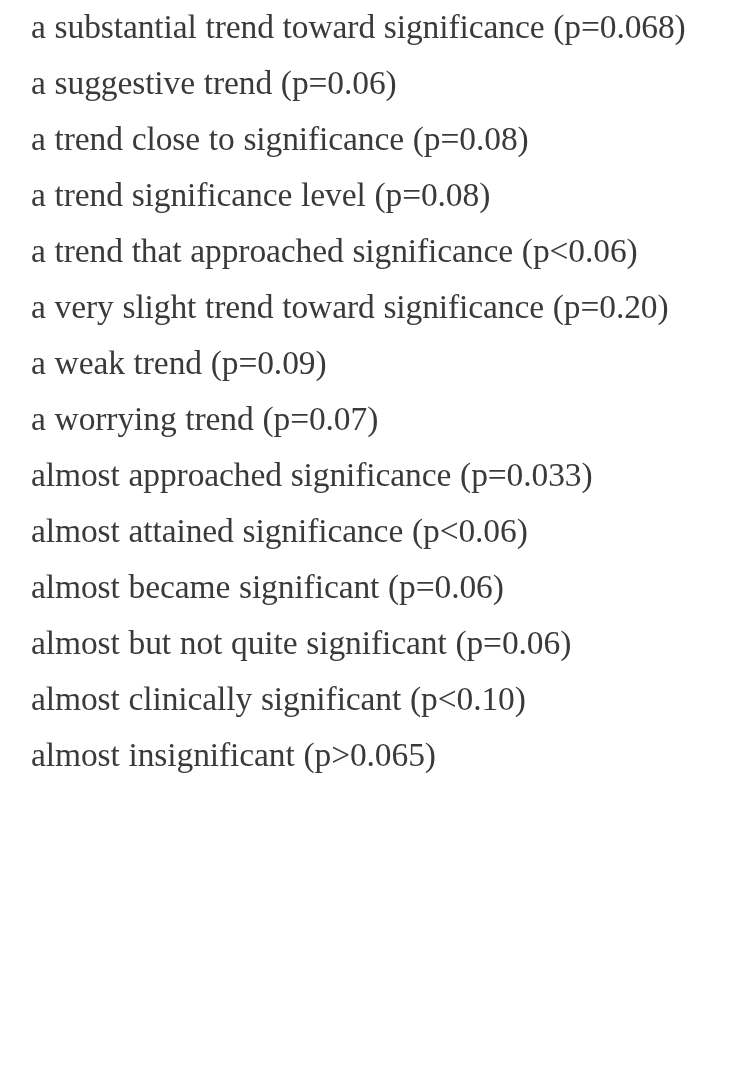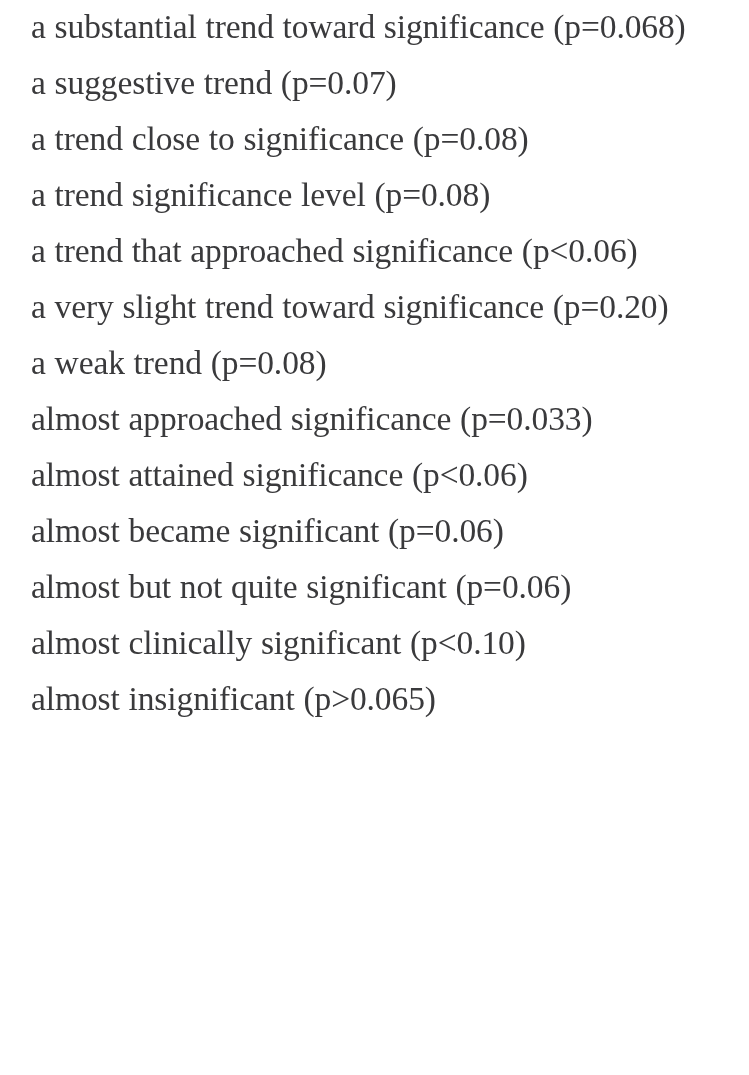--- a/index.html
+++ b/index.html
@@ -46,26 +46,27 @@
     white-space: normal;
     -webkit-font-smoothing: antialiased;
   }
 </style>
 </head>
 <body>
 
 <div class="viewport">
   <ul class="phrase-list">
     <li class="phrase-item">a substantial trend toward significance (p=0.068)</li>
-    <li class="phrase-item">a suggestive trend (p=0.07)</li>
+    <li class="phrase-item">a suggestive trend (p=0.06)</li>
     <li class="phrase-item">a trend close to significance (p=0.08)</li>
     <li class="phrase-item">a trend significance level (p=0.08)</li>
     <li class="phrase-item">a trend that approached significance (p&lt;0.06)</li>
     <li class="phrase-item">a very slight trend toward significance (p=0.20)</li>
-    <li class="phrase-item">a weak trend (p=0.08)</li>
+    <li class="phrase-item">a weak trend (p=0.09)</li>
+    <li class="phrase-item">a worrying trend (p=0.07)</li>
     <li class="phrase-item">almost approached significance (p=0.033)</li>
     <li class="phrase-item">almost attained significance (p&lt;0.06)</li>
     <li class="phrase-item">almost became significant (p=0.06)</li>
     <li class="phrase-item">almost but not quite significant (p=0.06)</li>
     <li class="phrase-item">almost clinically significant (p&lt;0.10)</li>
     <li class="phrase-item">almost insignificant (p&gt;0.065)</li>
   </ul>
 </div>
 
 </body></html>

